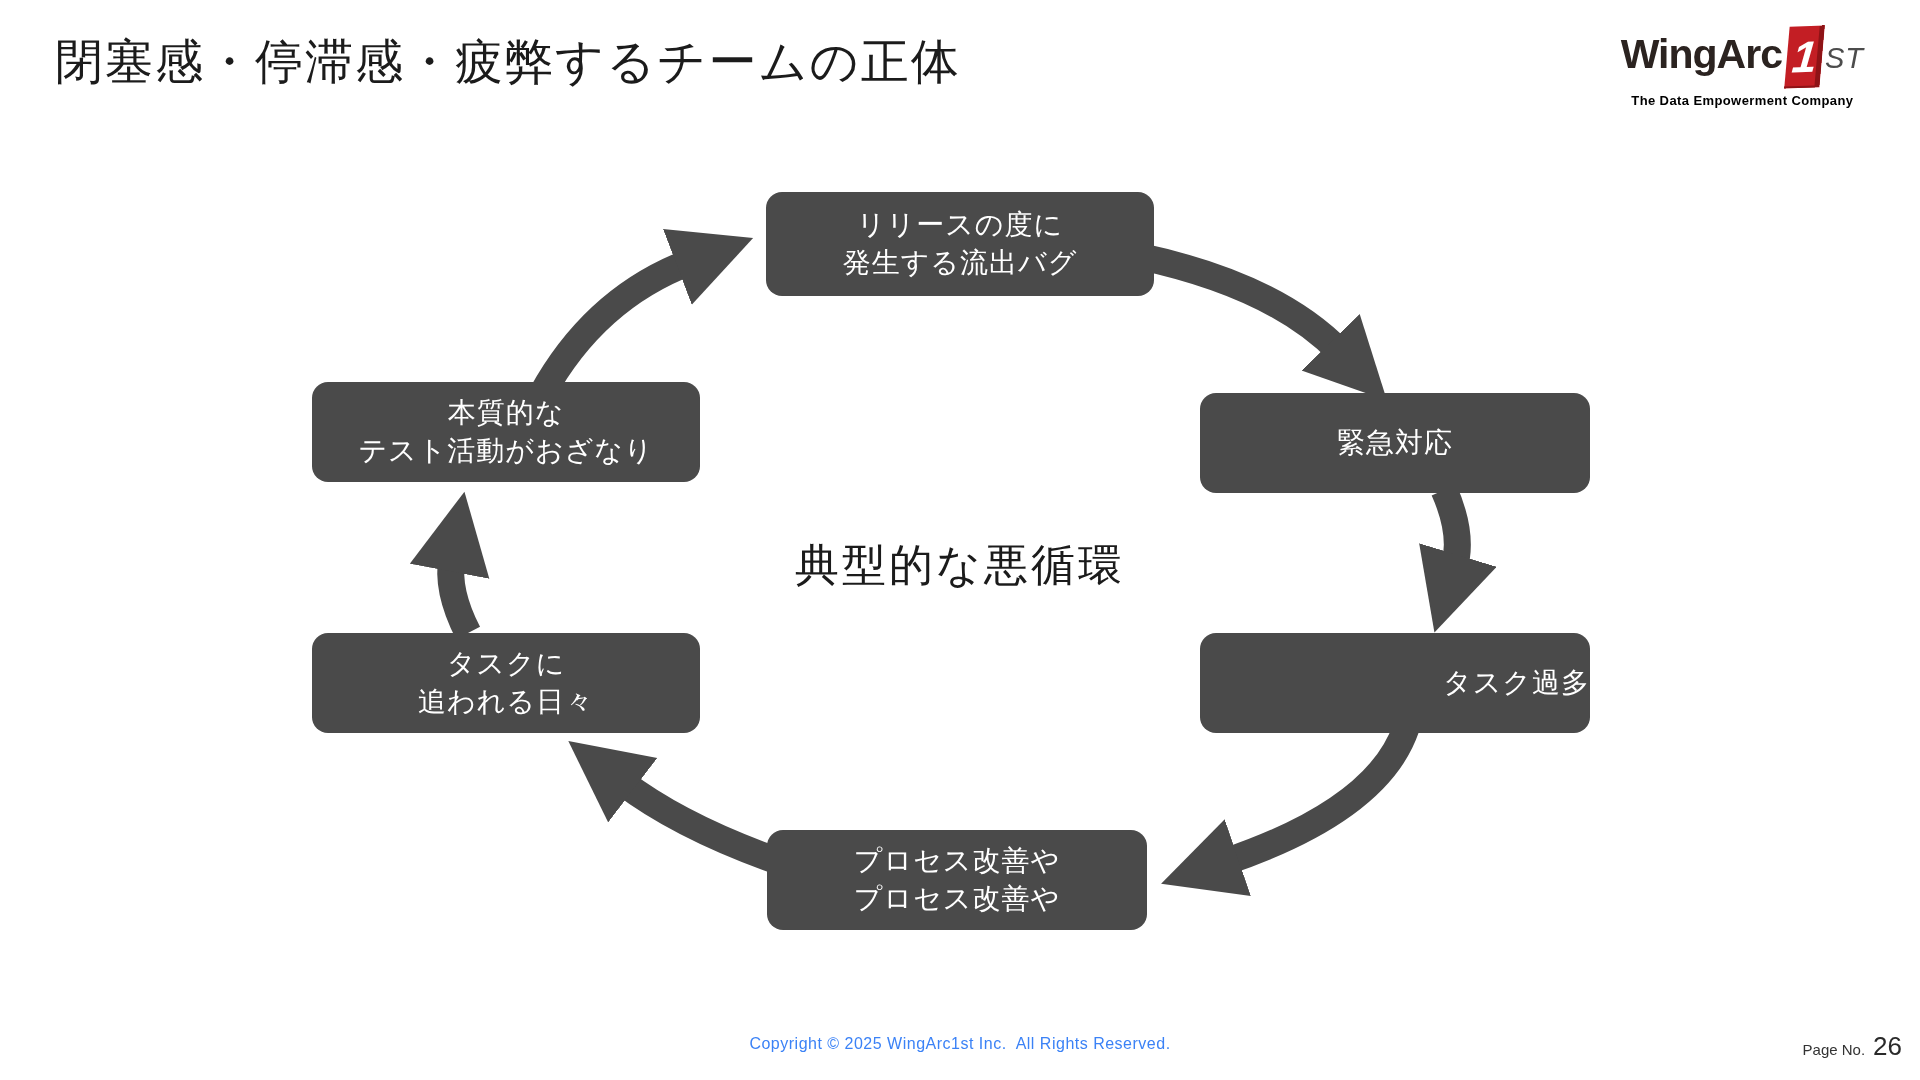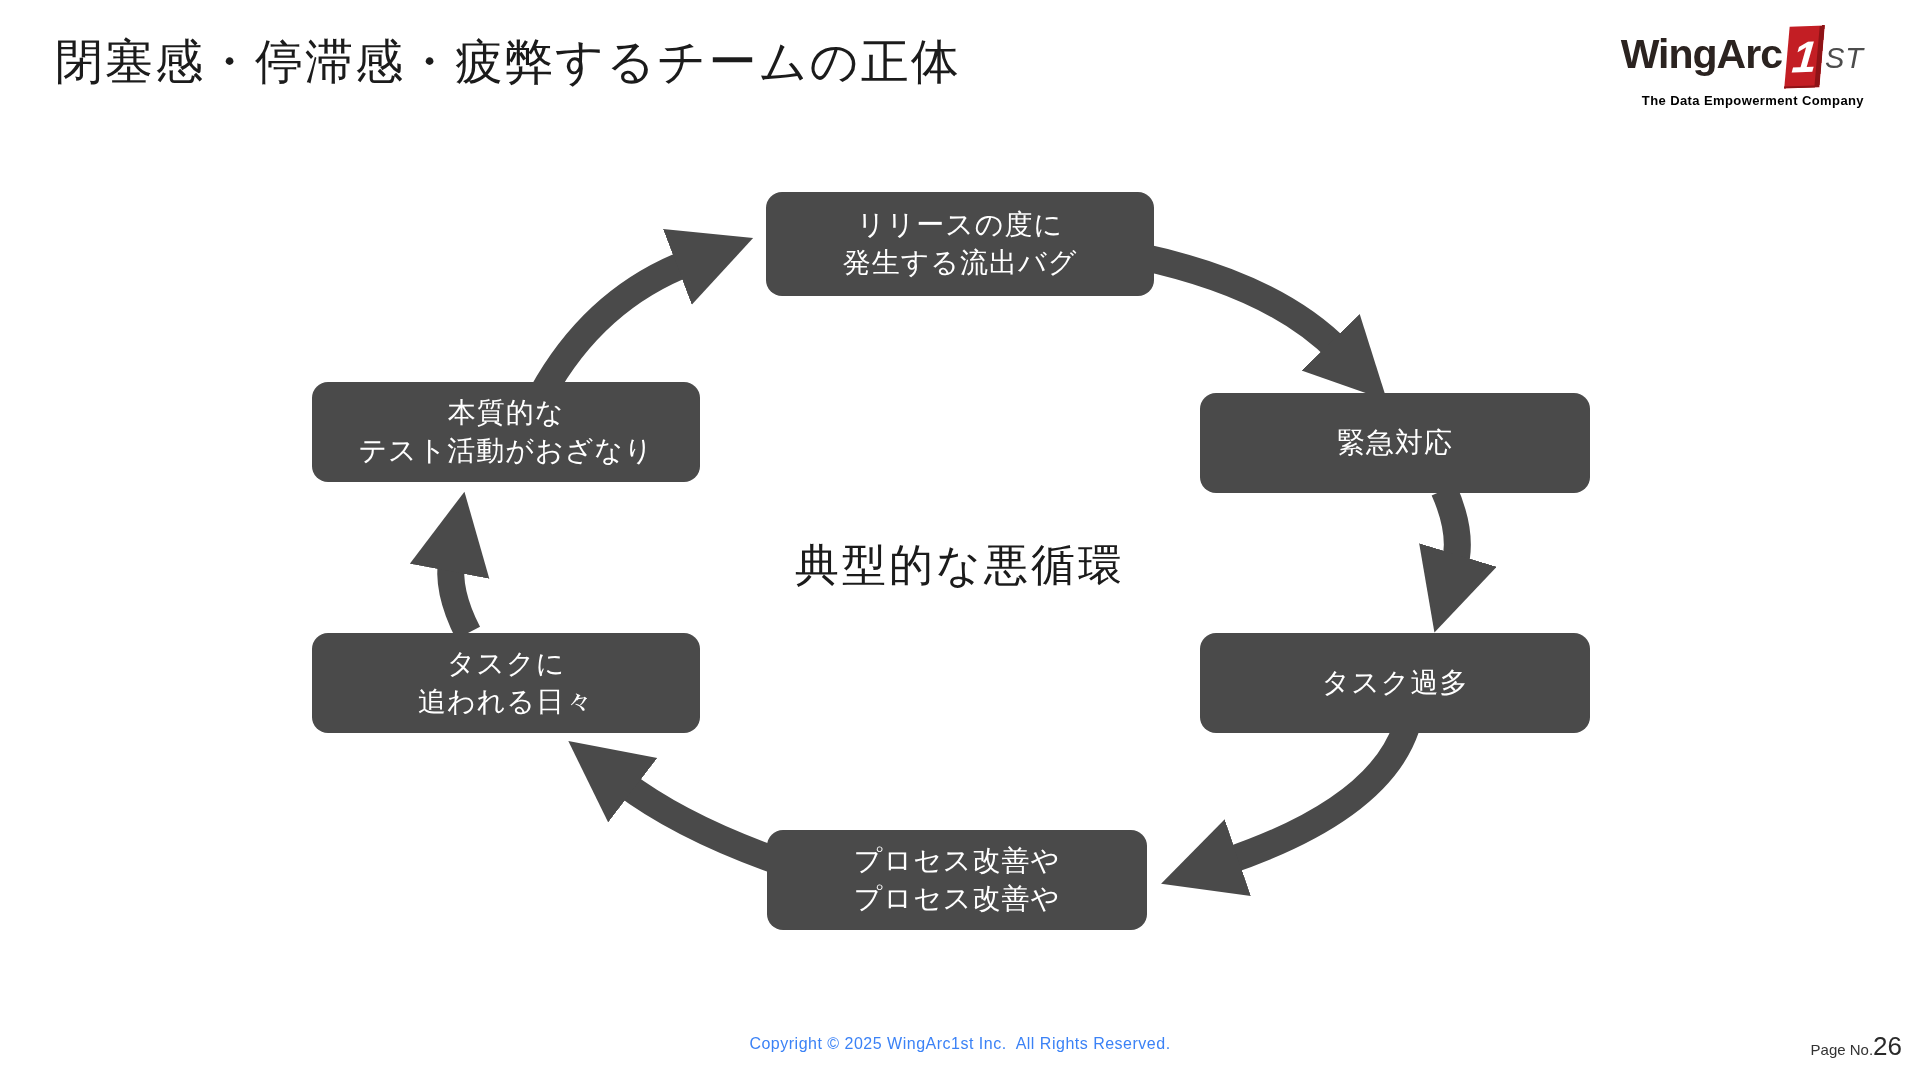--- a/index.html
+++ b/index.html
@@ -5,55 +5,55 @@
   html,body { margin:0; padding:0; background:#e8e8e8; }
   .slide {
     position:relative; width:1920px; height:1080px; background:#ffffff;
     font-family:"Liberation Sans","DejaVu Sans",sans-serif; overflow:hidden;
   }
   .title {
     position:absolute; left:55px; top:30px;
     font-size:48px; color:#1b1b1b; letter-spacing:2px; font-weight:500;
   }
   
-  .logo { position:absolute; right:56px; top:26px; text-align:right; }
+  .logo { position:absolute; right:56px; top:26px; text-align:center; }
   .logo-row { display:flex; align-items:flex-start; justify-content:center; }
   .logo-brand { font-size:41px; font-weight:bold; color:#2b2320; letter-spacing:-1px; line-height:1; padding-top:8px; }
   .logo-flag {
     position:relative; width:35px; height:62px; margin-left:5px; margin-top:0;
     background:#c31e24; transform:skewX(-7deg) rotate(-2deg);
     box-shadow:inset -5px -2px 0 #8e1316;
     display:flex; align-items:center; justify-content:center;
   }
   .logo-one { color:#ffffff; font-size:44px; font-weight:bold; font-style:italic; line-height:1; }
   .logo-st { font-size:29px; font-style:italic; font-weight:500; color:#4c4c4c; margin-left:3px; padding-top:16px; letter-spacing:1px; }
   .logo-tagline { margin-top:5px; font-size:13px; color:#000000; letter-spacing:0.4px; white-space:nowrap;font-weight:bold; }
   
   .arrow-layer { position:absolute; left:0; top:0; width:1920px; height:1080px; }
   .node {
     position:absolute; width:388px; height:100px; background:#4a4a4a; border-radius:16px;
     color:#ffffff; display:flex; flex-direction:column; align-items:center; justify-content:center;
     font-size:28px; line-height:1.35; text-align:center; letter-spacing:1px;
   }
   .node-top          { left:766px;  top:192px; height:104px; }
   .node-right-top    { left:1200px; top:393px; width:390px; }
-  .node-right-bottom { left:1200px; top:633px; width:390px; }
+  .node-right-bottom { left:1200px; top:633px; width:390px;align-items:flex-end; }
   .node-bottom       { left:767px;  top:830px; width:380px; }
   .node-left-bottom  { left:312px;  top:633px; }
   .node-left-top     { left:312px;  top:382px; }
   .center-label {
     position:absolute; left:710px; top:536px; width:500px; text-align:center;
     font-size:44px; color:#1b1b1b; letter-spacing:3px;
   }
   
   .copyright {
     position:absolute; left:0; right:0; bottom:27px; text-align:center;
     font-size:16px; color:#3b82f6; white-space:pre; letter-spacing:0.5px;
   }
-  .pageno { position:absolute; right:18px; bottom:18px; display:flex; align-items:baseline; gap:0; color:#333333; }
+  .pageno { position:absolute; right:18px; bottom:18px; display:flex; align-items:baseline; gap:8px; color:#333333; }
   .pageno-label { font-size:15px; }
   .pageno-num { font-size:26px; color:#2a2a2a; }
 </style>
 </head>
 <body>
 
 <div class="slide">
 
   <div class="title">閉塞感・停滞感・疲弊するチームの正体</div>
 

